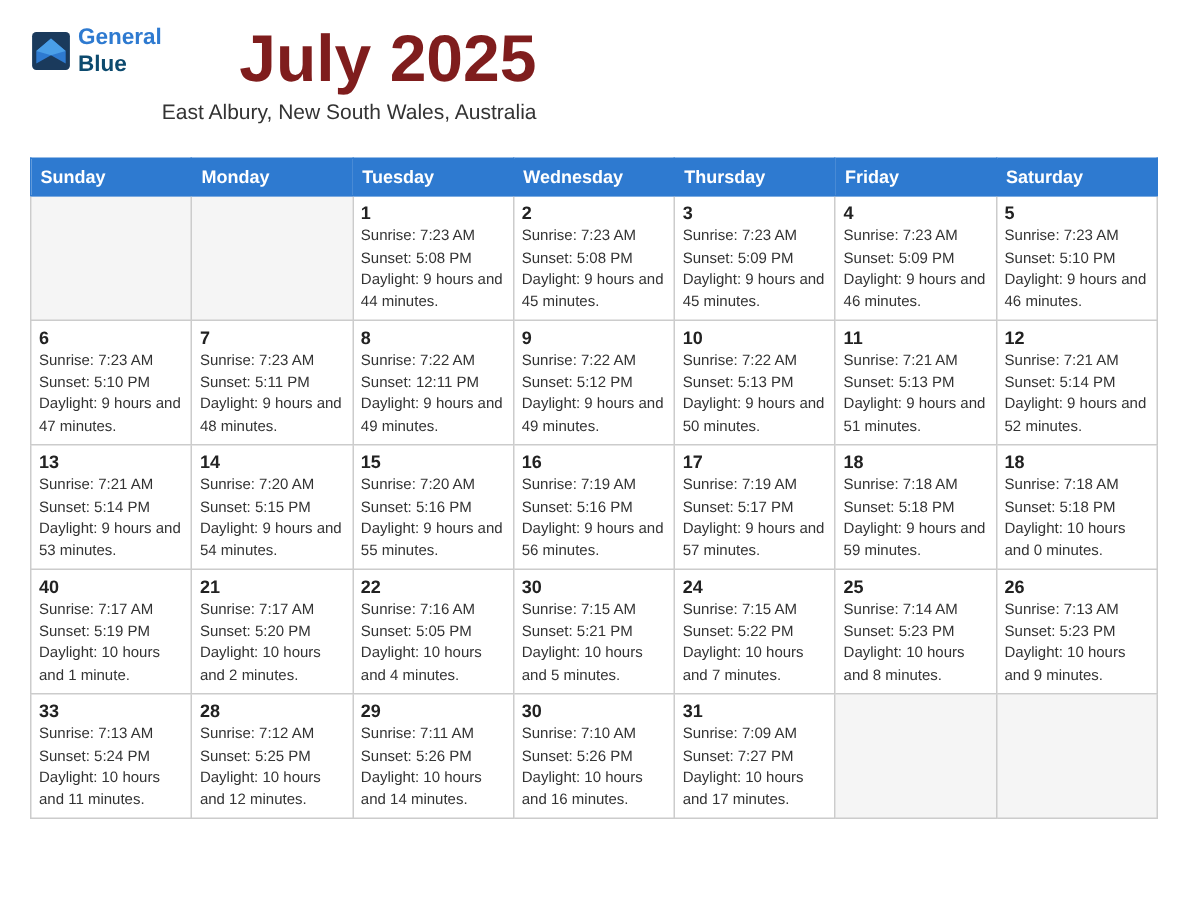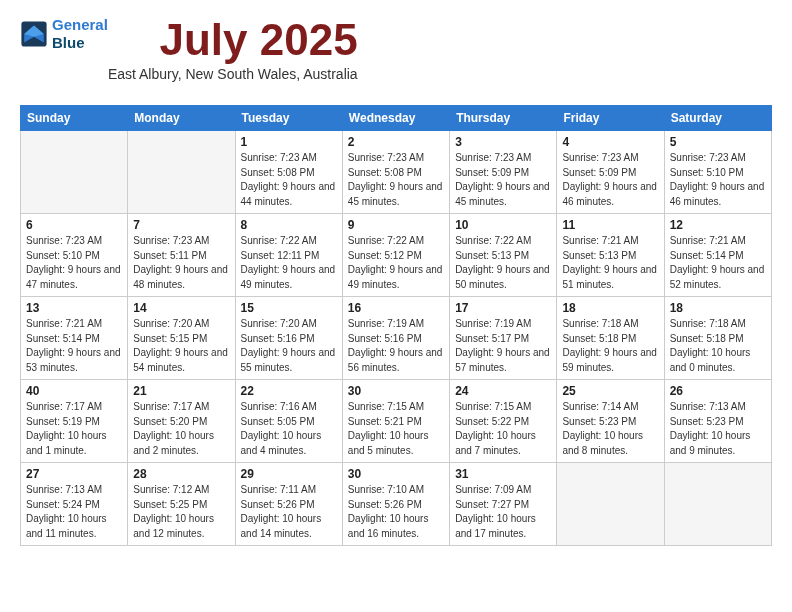--- a/index.html
+++ b/index.html
@@ -310,21 +310,21 @@
         <td>
           <span class="day-num">26</span>
           <div class="day-info">Sunrise: 7:13 AM
 Sunset: 5:23 PM
 Daylight: 10 hours
 and 9 minutes.</div>
         </td>
       </tr>
       <tr class="week-row">
         <td>
-          <span class="day-num">27</span>
+          <span class="day-num">33</span>
           <div class="day-info">Sunrise: 7:13 AM
 Sunset: 5:24 PM
 Daylight: 10 hours
 and 11 minutes.</div>
         </td>
         <td>
           <span class="day-num">28</span>
           <div class="day-info">Sunrise: 7:12 AM
 Sunset: 5:25 PM
 Daylight: 10 hours

